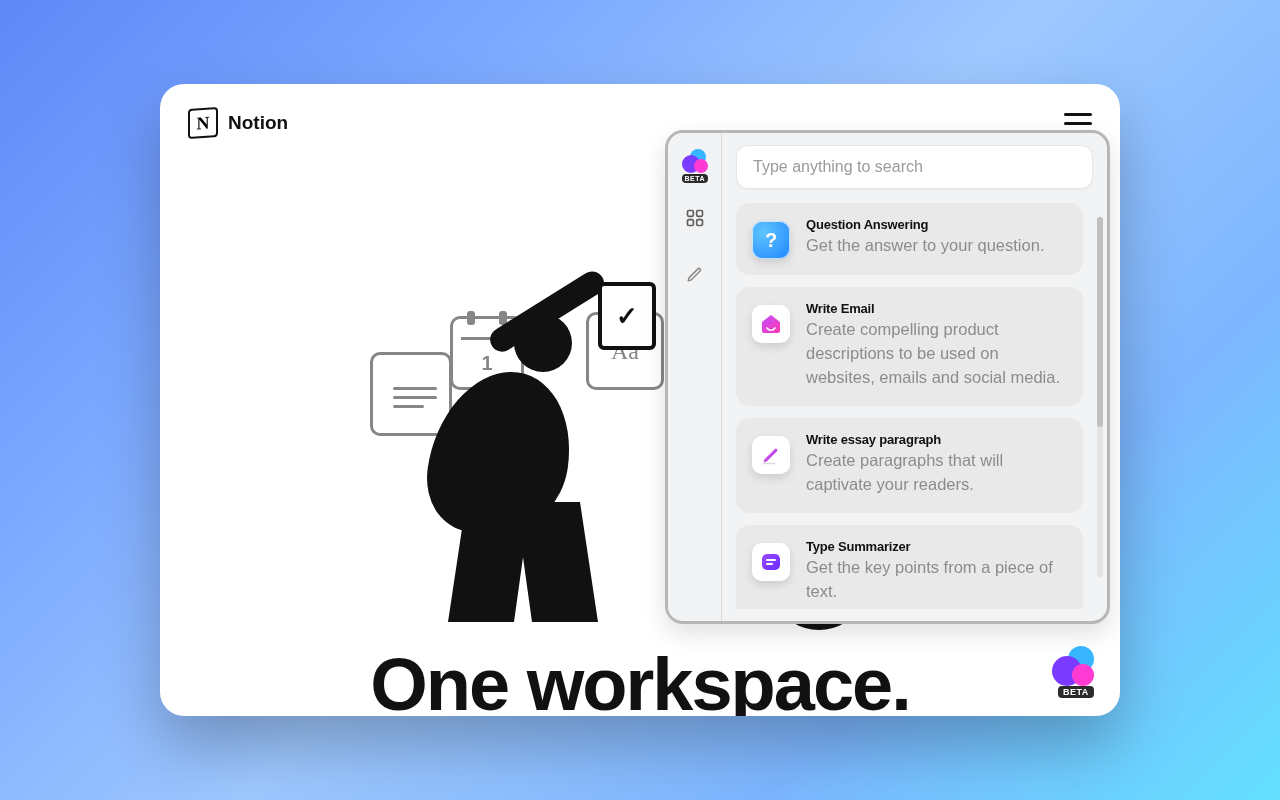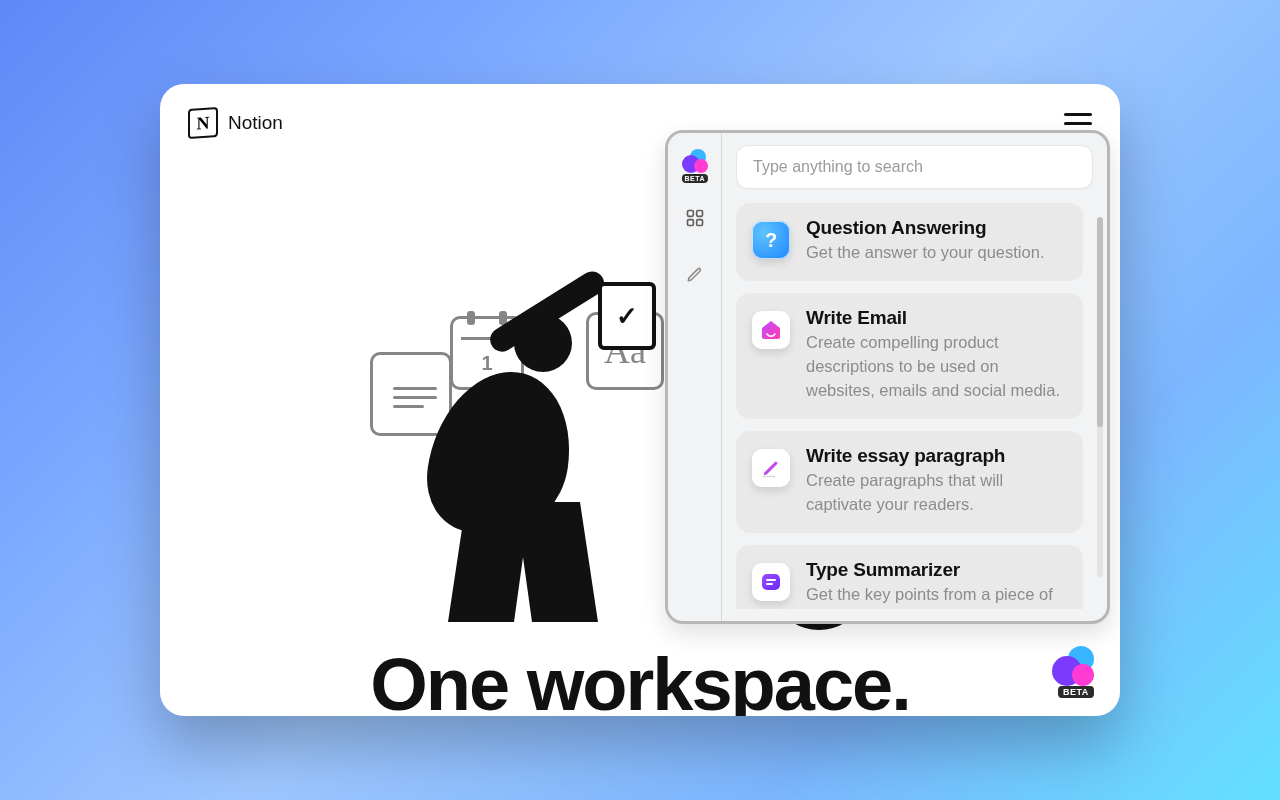--- a/index.html
+++ b/index.html
@@ -30,21 +30,21 @@
   }
   .brand {
     display: flex; align-items: center; gap: 10px;
   }
   .brand-logo {
     width: 30px; height: 30px; border: 2px solid #111; border-radius: 4px;
     display:flex; align-items:center; justify-content:center;
     font-weight: 800; font-size: 18px; font-family: Georgia, serif;
     transform: skewY(-4deg);
   }
-  .brand-name { font-size: 19px; font-weight: 400; color:#111; }
+  .brand-name { font-size: 19px; font-weight: 700; color:#111; }
 
   .hamburger { width: 28px; height: 20px; display:flex; flex-direction:column; justify-content:space-between; cursor:pointer; }
   .hamburger span { display:block; height: 3px; background:#111; border-radius: 2px; }
 
   
   .hero { position:absolute; left:0; right:0; bottom: -6px; text-align:center; }
   .hero h1 { font-size: 74px; font-weight: 800; letter-spacing:-2px; line-height: 1.02; color:#111; }
 
   
   .illustration {
@@ -108,21 +108,21 @@
   .card {
     background:#e9e9ea; border-radius:14px; padding:14px 16px 16px 16px; display:flex; gap:16px; cursor:pointer;
   }
   .card-icon {
     width:38px; height:38px; border-radius:10px; flex:0 0 38px; display:flex; align-items:center; justify-content:center;
     box-shadow: 0 4px 8px rgba(0,0,0,0.12), inset 0 0 0 1px rgba(255,255,255,0.7);
     background:#fff;
     margin-top:4px;
   }
   .card-body{ flex:1; }
-  .card-title{ font-size:19px; font-weight:700; color:#111; letter-spacing:-0.2px; }
+  .card-title{ font-size:13px; font-weight:700; color:#111; letter-spacing:-0.2px; }
   .card-desc{ font-size:16.5px; color:#8c8c8c; line-height:1.45; margin-top:2px; }
 
   .scroll-ind{
     position:absolute; right:4px; top:84px; width:6px; height:360px; background:#e3e3e3; border-radius:3px;
   }
   .scroll-thumb{ position:absolute; left:0; top:0; width:6px; height:210px; background:#bfbfbf; border-radius:3px; }
 
   
   .beta-float {
     position:absolute; right:20px; bottom:20px; width:52px; height:52px;
@@ -162,21 +162,21 @@
         </div>
     </div>
 
     <div class="doc-card" style="left:80px; top:84px; width:74px; height:74px; flex-direction:column;">
       <div style="position:absolute; top:-8px; left:14px; width:8px; height:14px; background:#868686; border-radius:3px;"></div>
       <div style="position:absolute; top:-8px; right:14px; width:8px; height:14px; background:#868686; border-radius:3px;"></div>
       <div style="position:absolute; top:18px; left:8px; right:8px; height:3px; background:#868686;"></div>
       <div style="position:absolute; bottom:12px; font-size:20px; font-weight:700; color:#868686;">1</div>
     </div>
 
-    <div class="doc-card" style="left:216px; top:80px; width:78px; height:78px; font-family:Georgia,serif; font-size:36px;">
+    <div class="doc-card" style="left:216px; top:80px; width:78px; height:78px; font-family:Georgia,serif; font-size:24px;">
       <span>Aa</span>
     </div>
 
     <div class="person" style="left:60px; top:40px; width:220px; height:360px;">
       <div class="p1-arm"></div>
       <div class="p1-paper">
           <span style="font-size:26px; font-weight:800; color:#111;">✓</span>
         </div>
       <div class="p1-head"></div>
       <div class="p1-body"></div>

